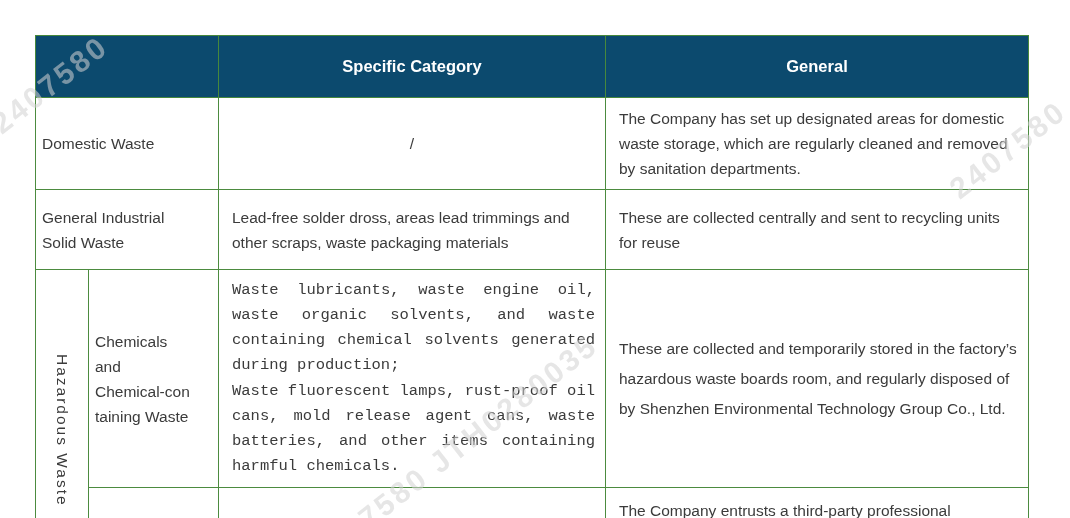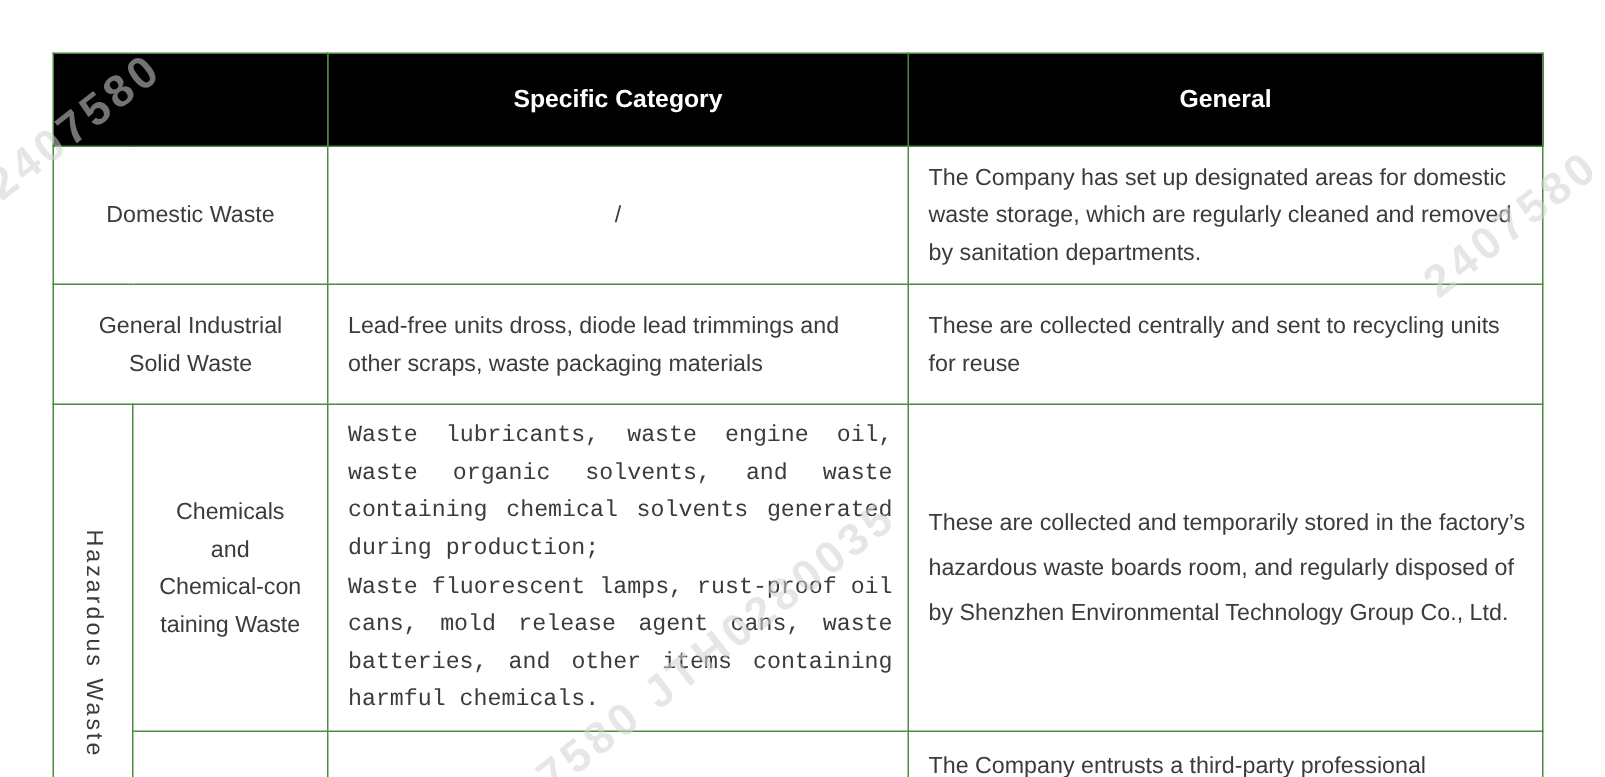--- a/index.html
+++ b/index.html
@@ -13,28 +13,28 @@
 
   table.waste{
     position:absolute;left:35px;top:35px;width:993px;
     border-collapse:collapse;table-layout:fixed;
     font-size:15.5px;color:#3b3b3b;
     border:1px solid #4c8b3f;border-bottom:2px solid #417a34;
   }
   td,th{border:1px solid #4c8b3f;box-sizing:border-box;}
 
   thead th{
-    background:#000000;color:#ffffff;
+    background:#0c4a6e;color:#ffffff;
     font-size:16.5px;font-weight:600;
     height:62px;border-color:#47883c;
     text-align:center;vertical-align:middle;
   }
 
   td.cat{
-    text-align:center;vertical-align:middle;
+    text-align:left;vertical-align:middle;
     white-space:pre-line;line-height:25px;padding:4px 6px;
   }
   td.slash{text-align:center;vertical-align:middle;}
   td.txt{
     text-align:left;vertical-align:middle;
     padding:8px 10px 8px 13px;line-height:25px;
   }
   td.loose{line-height:30px;}
   td.justify{text-align:justify;font-family:Liberation Mono, monospace;}
   td.txt p{margin:0;}
@@ -85,21 +85,21 @@
     </thead>
     <tbody>
       <tr style="height:75px">
         <td colspan="2" class="cat">Domestic Waste</td>
         <td class="slash">/</td>
         <td class="txt">The Company has set up designated areas for domestic waste storage, which are regularly cleaned and removed by sanitation departments.</td>
       </tr>
       <tr style="height:80px">
         <td colspan="2" class="cat">General Industrial
 Solid Waste</td>
-        <td class="txt">Lead-free units dross, diode lead trimmings and other scraps, waste packaging materials</td>
+        <td class="txt">Lead-free solder dross, areas lead trimmings and other scraps, waste packaging materials</td>
         <td class="txt">These are collected centrally and sent to recycling units for reuse</td>
       </tr>
       <tr style="height:165px">
         <td rowspan="2" class="group">
           <span class="vtext">Hazardous Waste</span>
         </td>
         <td class="cat">Chemicals
 and
 Chemical-con
 taining Waste</td>

